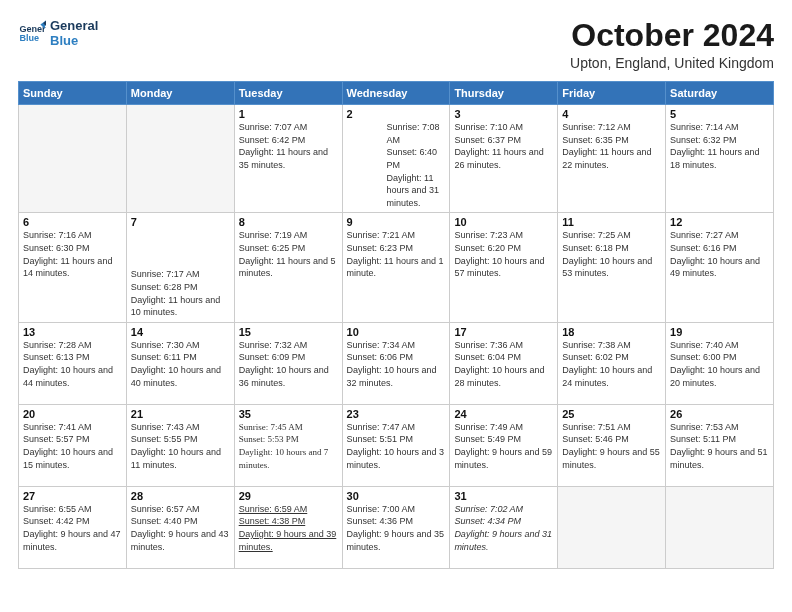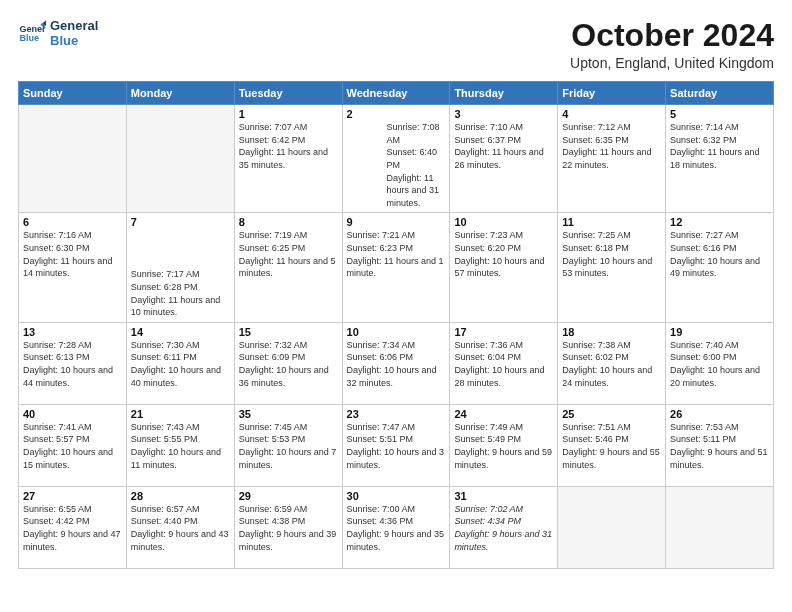--- a/index.html
+++ b/index.html
@@ -243,34 +243,34 @@
           </td>
           <td>
             <span class="day-number">19</span>
             <div class="day-info" style="white-space: pre-line;">Sunrise: 7:40 AM
 Sunset: 6:00 PM
 Daylight: 10 hours and 20 minutes.</div>
           </td>
         </tr>
         <tr>
           <td>
-            <span class="day-number">40</span>
+            <span class="day-number">20</span>
             <div class="day-info" style="white-space: pre-line;">Sunrise: 7:41 AM
 Sunset: 5:57 PM
 Daylight: 10 hours and 15 minutes.</div>
           </td>
           <td>
             <span class="day-number">21</span>
             <div class="day-info" style="white-space: pre-line;">Sunrise: 7:43 AM
 Sunset: 5:55 PM
 Daylight: 10 hours and 11 minutes.</div>
           </td>
           <td>
             <span class="day-number">35</span>
-            <div class="day-info" style="white-space: pre-line;">Sunrise: 7:45 AM
+            <div class="day-info" style="white-space: pre-line; font-family: Liberation Serif, serif;">Sunrise: 7:45 AM
 Sunset: 5:53 PM
 Daylight: 10 hours and 7 minutes.</div>
           </td>
           <td>
             <span class="day-number">23</span>
             <div class="day-info" style="white-space: pre-line;">Sunrise: 7:47 AM
 Sunset: 5:51 PM
 Daylight: 10 hours and 3 minutes.</div>
           </td>
           <td>
@@ -300,21 +300,21 @@
 Daylight: 9 hours and 47 minutes.</div>
           </td>
           <td>
             <span class="day-number">28</span>
             <div class="day-info" style="white-space: pre-line;">Sunrise: 6:57 AM
 Sunset: 4:40 PM
 Daylight: 9 hours and 43 minutes.</div>
           </td>
           <td>
             <span class="day-number">29</span>
-            <div class="day-info" style="white-space: pre-line;">Sunrise: 6:59 AM
+            <div class="day-info" style="white-space: pre-line; text-decoration: underline;">Sunrise: 6:59 AM
 Sunset: 4:38 PM
 Daylight: 9 hours and 39 minutes.</div>
           </td>
           <td>
             <span class="day-number">30</span>
             <div class="day-info" style="white-space: pre-line;">Sunrise: 7:00 AM
 Sunset: 4:36 PM
 Daylight: 9 hours and 35 minutes.</div>
           </td>
           <td>

